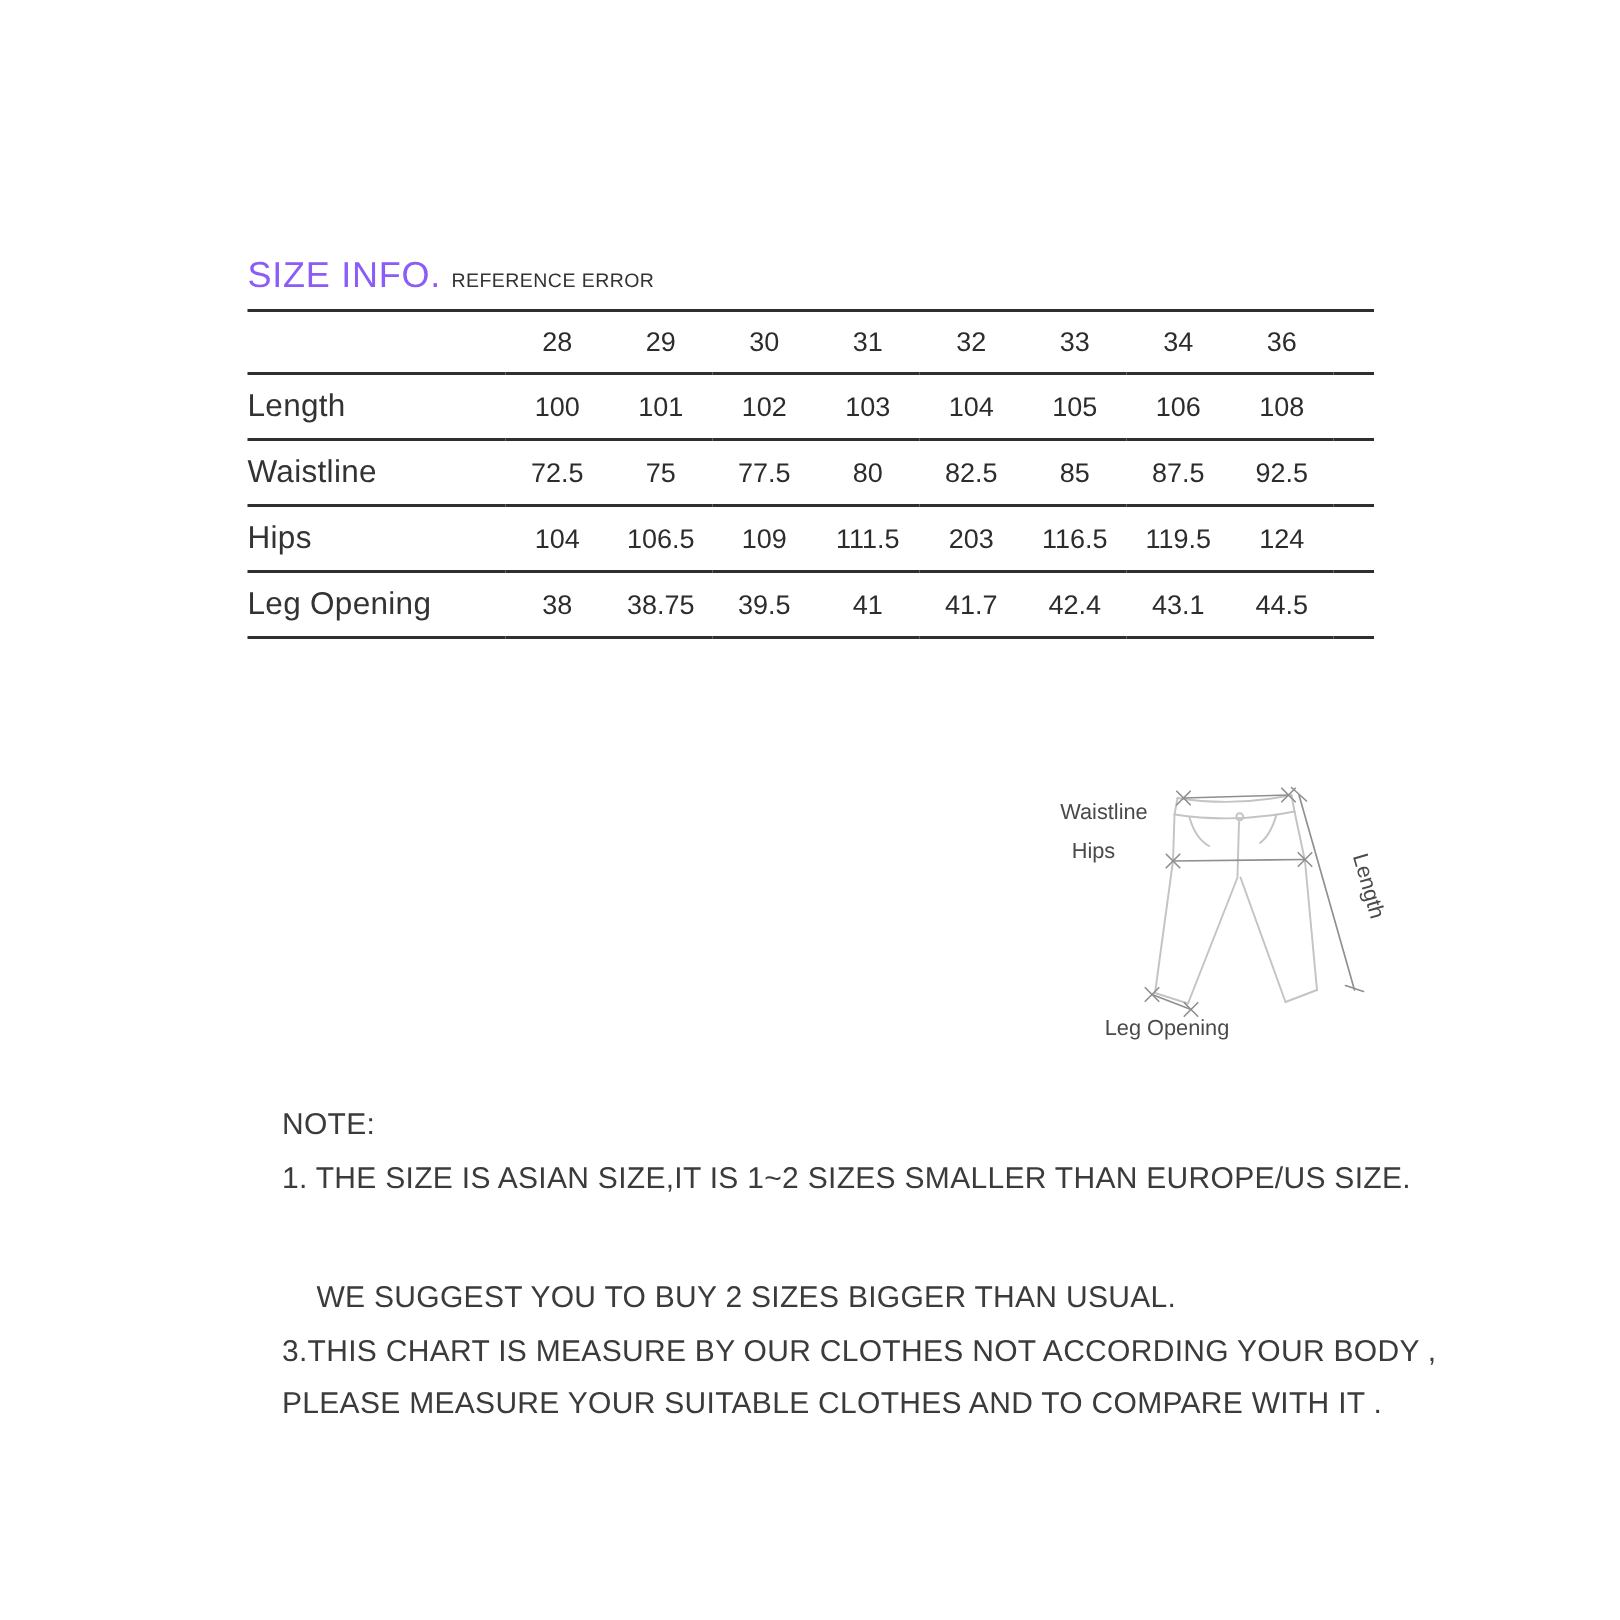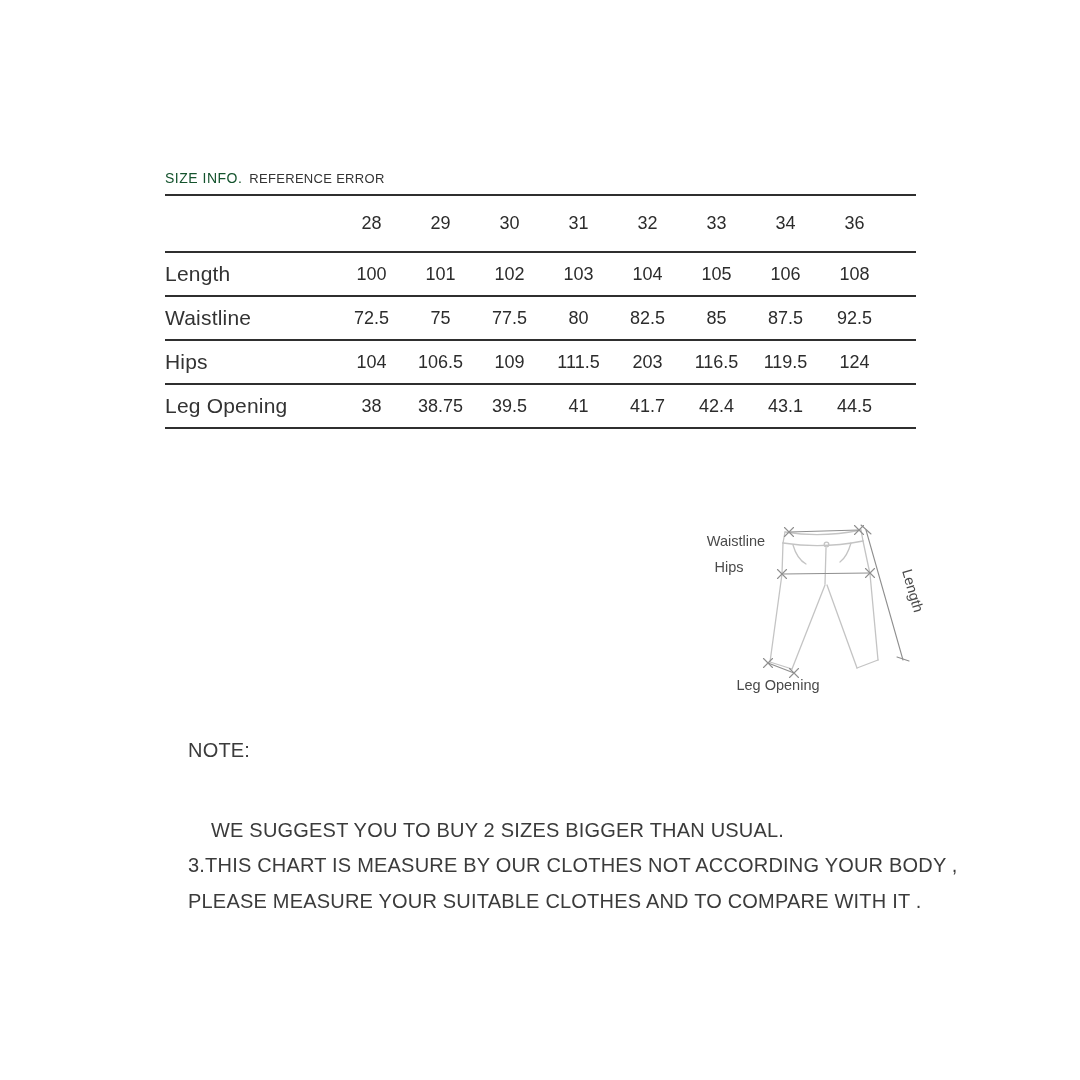--- a/index.html
+++ b/index.html
@@ -4,26 +4,26 @@
 <style>
   html,body { margin:0; padding:0; }
   body {
     width:1080px; height:1080px; background:#ffffff; position:relative;
     font-family:"Liberation Sans", sans-serif; color:#333333; overflow:hidden;
   }
 
   
   .table-wrap { position:absolute; left:165px; top:170px; width:751px; }
   .title-row { display:flex; align-items:baseline; padding-bottom:8px; border-bottom:2px solid #2f2f2f; }
-  .title-main { font-size:14px; letter-spacing:.5px; color:#14532d; }
+  .title-main { font-size:24px; letter-spacing:.5px; color:#8b5cf6; }
   .title-sub  { font-size:13px; letter-spacing:.3px; color:#333333; margin-left:7px; }
 
   table.size-table { width:751px; border-collapse:collapse; table-layout:fixed; }
   table.size-table tr { border-bottom:2px solid #2f2f2f; }
-  table.size-table tr.header-row { height:56px; }
+  table.size-table tr.header-row { height:41px; }
   table.size-table tr.data-row { height:44px; }
   table.size-table td { padding:0; vertical-align:middle; }
   td.row-label { text-align:left; font-size:21px; color:#333333; letter-spacing:.2px; }
   td.num { text-align:center; font-size:18px; color:#2c2c2c; }
 
   
   .diagram { position:absolute; left:670px; top:508px; width:280px; height:200px; }
   .pants-line { stroke:#c4c4c4; stroke-width:1.3; fill:none; stroke-linecap:round; stroke-linejoin:round; }
   .meas-line  { stroke:#8f8f8f; stroke-width:1.1; fill:none; stroke-linecap:round; }
   .diag-label { fill:#4a4a4a; font-size:14.5px; font-family:"Liberation Sans", sans-serif; }
@@ -163,16 +163,17 @@
   </g>
 
   <text class="diag-label" x="66" y="38" text-anchor="middle">Waistline</text>
   <text class="diag-label" x="59" y="64" text-anchor="middle">Hips</text>
   <text class="diag-label" x="108" y="182" text-anchor="middle">Leg Opening</text>
   <text class="diag-label" x="238" y="84" text-anchor="middle" transform="rotate(74 238 84)">Length</text>
 </svg>
 
 <div class="notes">
   <div>NOTE:</div>
+  <div>1. THE SIZE IS ASIAN SIZE,IT IS 1~2 SIZES SMALLER THAN EUROPE/US SIZE.</div>
   <div class="indent">WE SUGGEST YOU TO BUY 2 SIZES BIGGER THAN USUAL.</div>
   <div>3.THIS CHART IS MEASURE BY OUR CLOTHES NOT ACCORDING YOUR BODY ,</div>
   <div>PLEASE MEASURE YOUR SUITABLE CLOTHES AND TO COMPARE WITH IT .</div>
 </div>
 
 </body></html>

